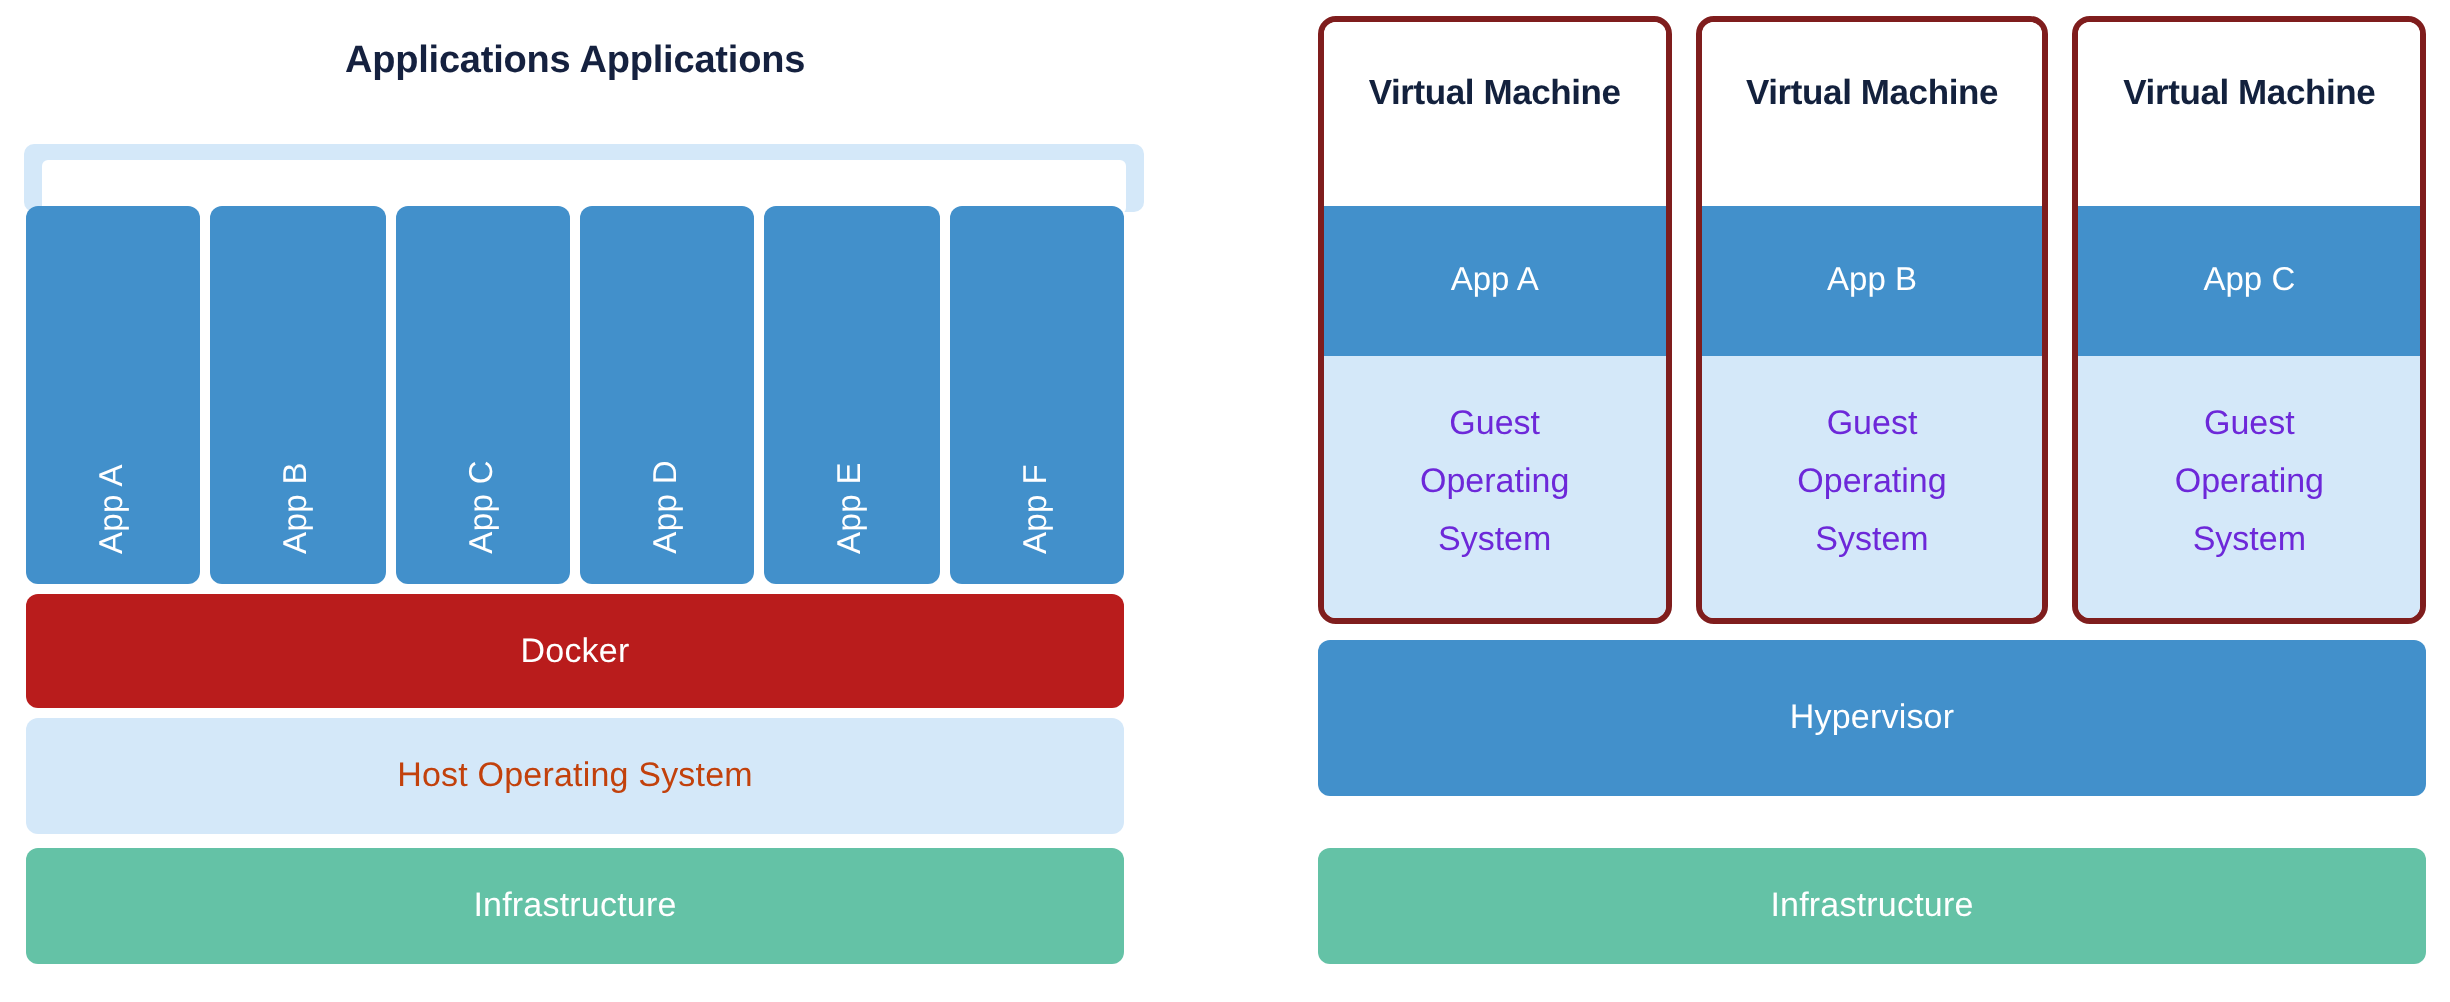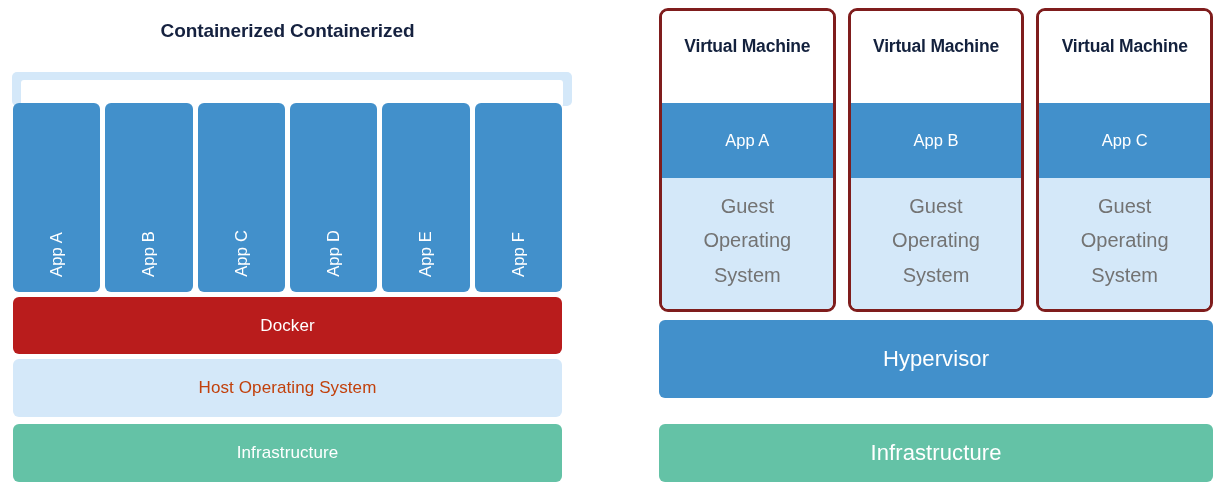--- a/index.html
+++ b/index.html
@@ -130,48 +130,48 @@
     background: #4290cb;
     color: #ffffff;
     font-size: 16.5px;
     display: flex;
     align-items: center;
     justify-content: center;
   }
   .vm-guest-os {
     flex: 1 1 auto;
     background: #d4e8f9;
-    color: #737373;
-    font-size: 20px;
+    color: #6d28d9;
+    font-size: 17px;
     line-height: 1.72;
     display: flex;
     align-items: center;
     justify-content: center;
     text-align: center;
     padding-bottom: 6px;
     box-sizing: border-box;
   }
 
   .bar-right {
     position: absolute;
     left: 659px;
     width: 554px;
     border-radius: 6px;
-    font-size: 22px;
+    font-size: 17px;
     letter-spacing: 0.1px;
   }
   #hypervisor-bar          { top: 320px; height: 78px; background: #4290cb; color:#ffffff; }
   #infrastructure-bar-right{ top: 424px; height: 58px; background: #64c2a6; color:#ffffff; }
 </style>
 </head>
 <body>
 
 <div id="left-panel">
 
-  <div id="containers-title">Containerized Containerized</div>
+  <div id="containers-title">Applications Applications</div>
 
   <div id="container-bracket"></div>
   <div id="container-bracket-inner"></div>
 
   <div id="app-row">
     <div class="app-col">
       <span class="app-col-label">App A</span>
     </div>
     <div class="app-col">
       <span class="app-col-label">App B</span>

